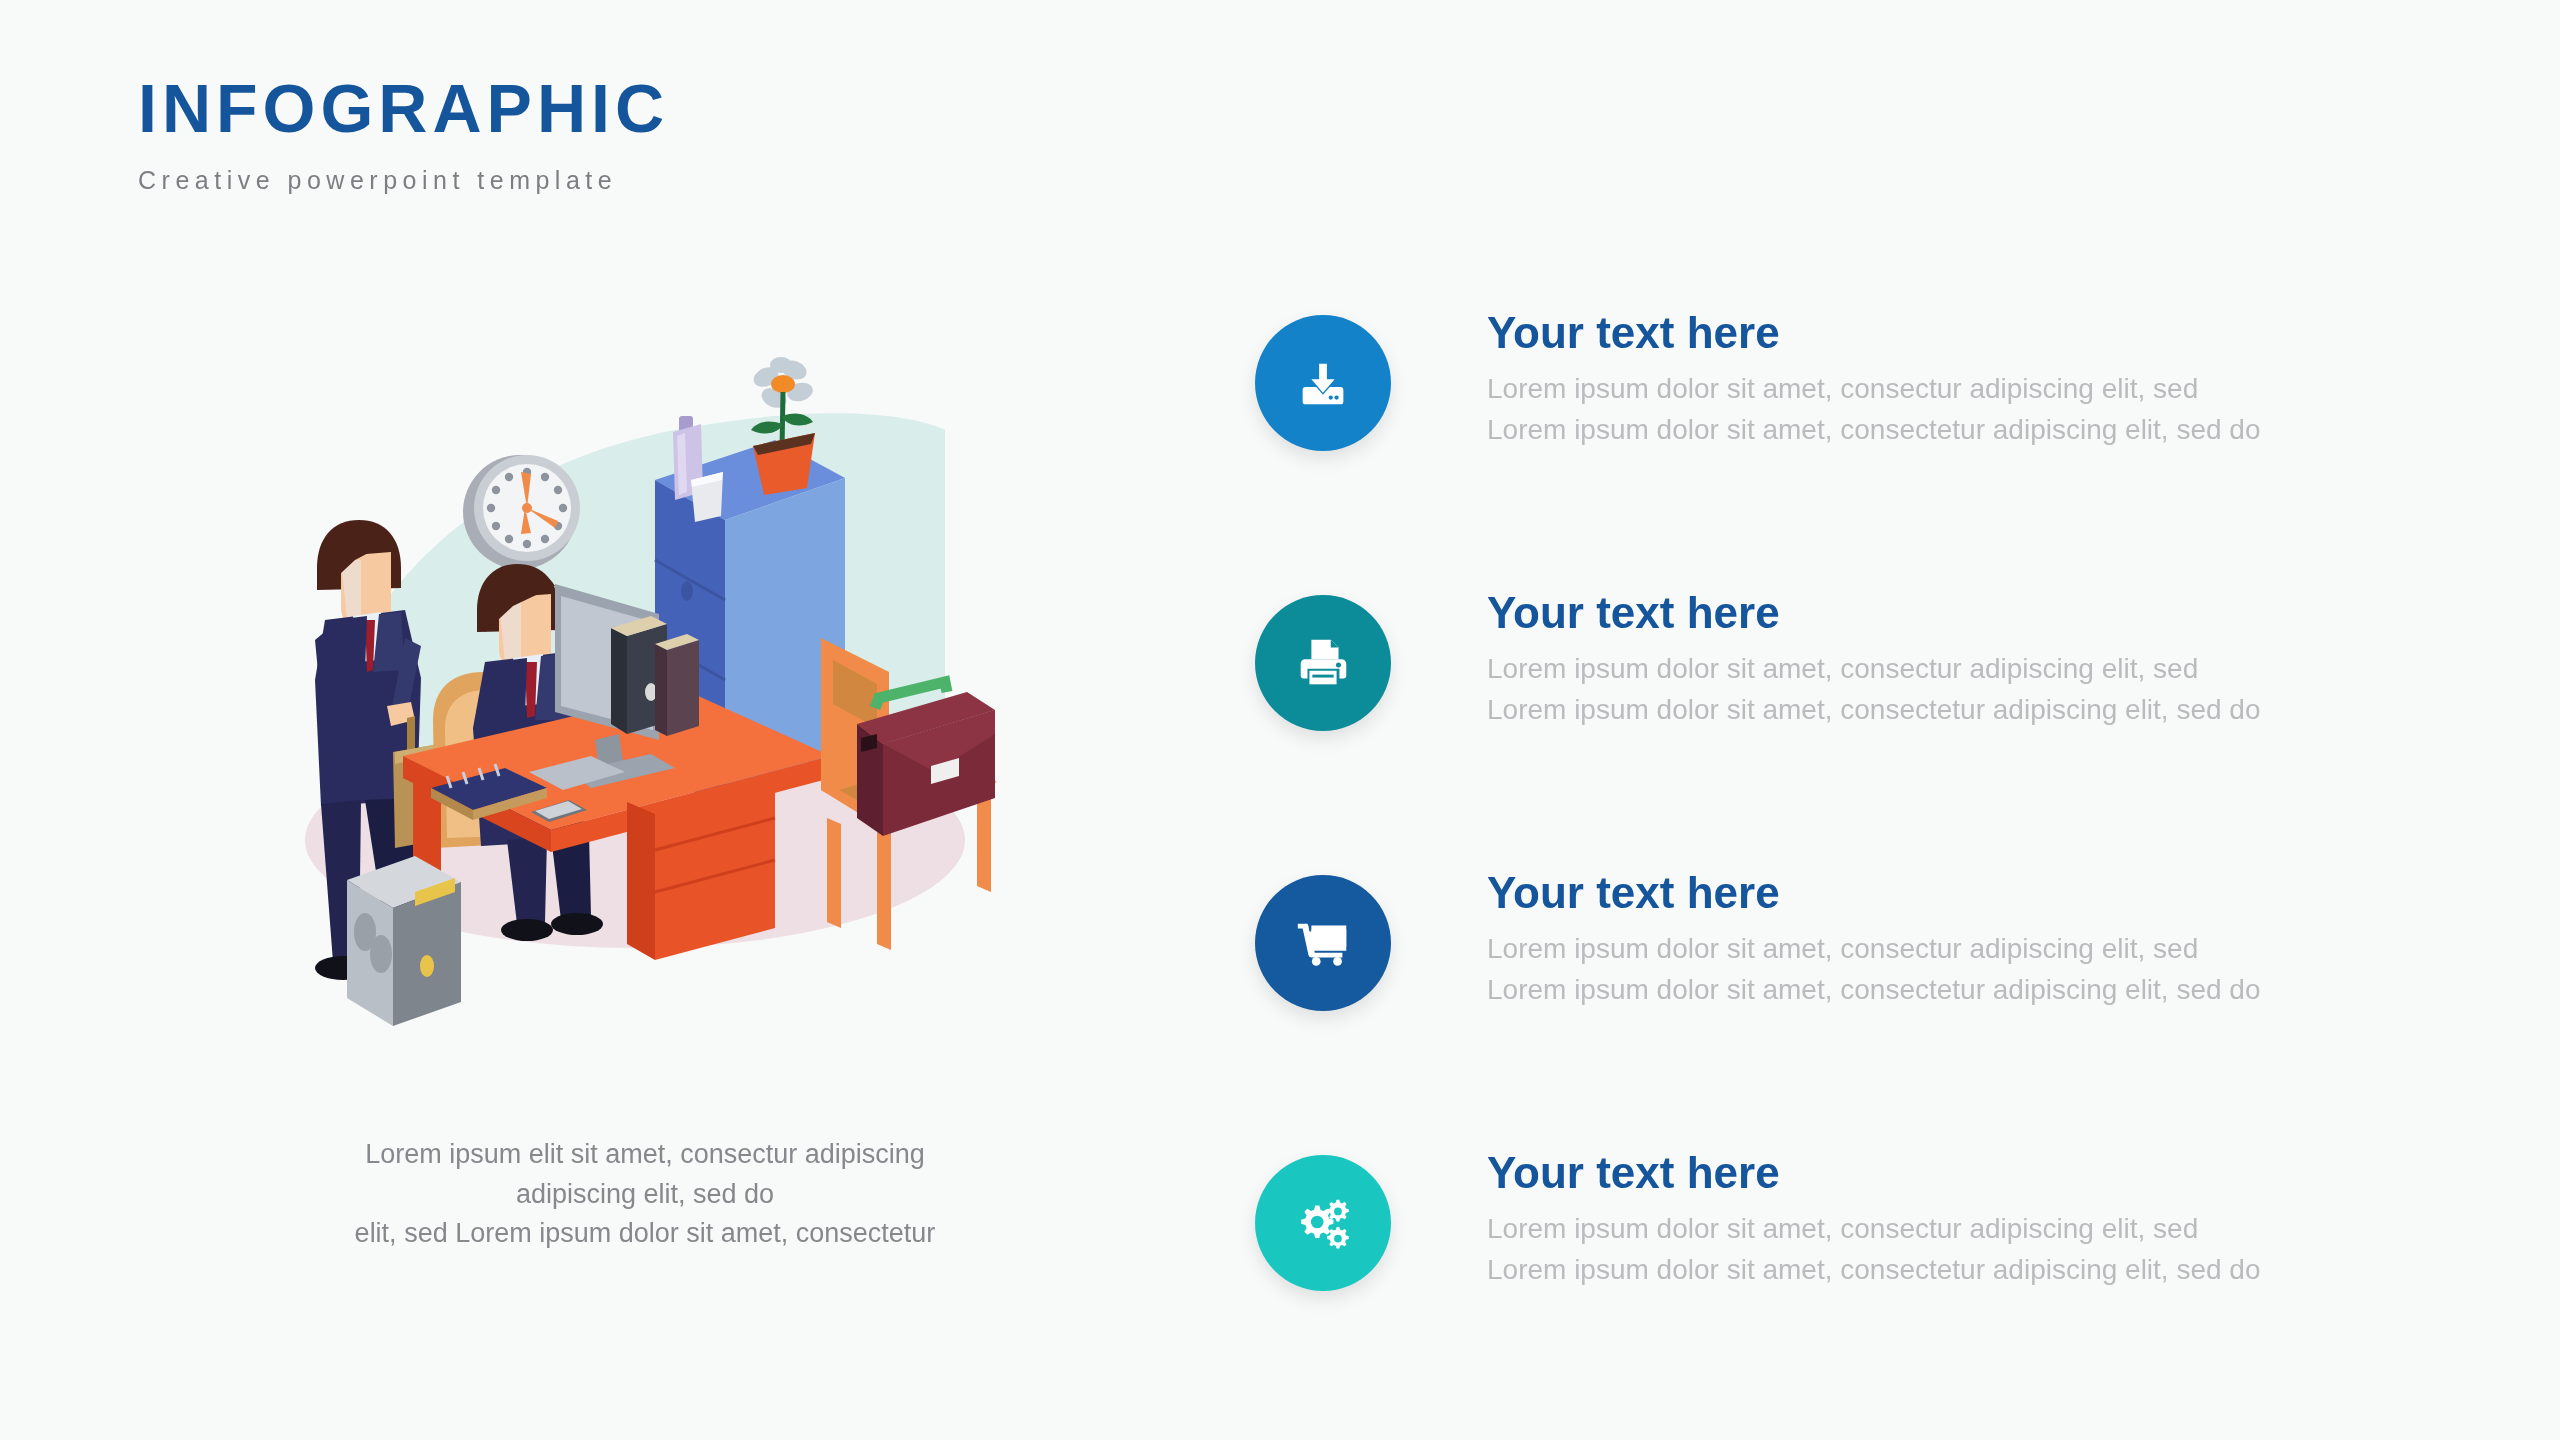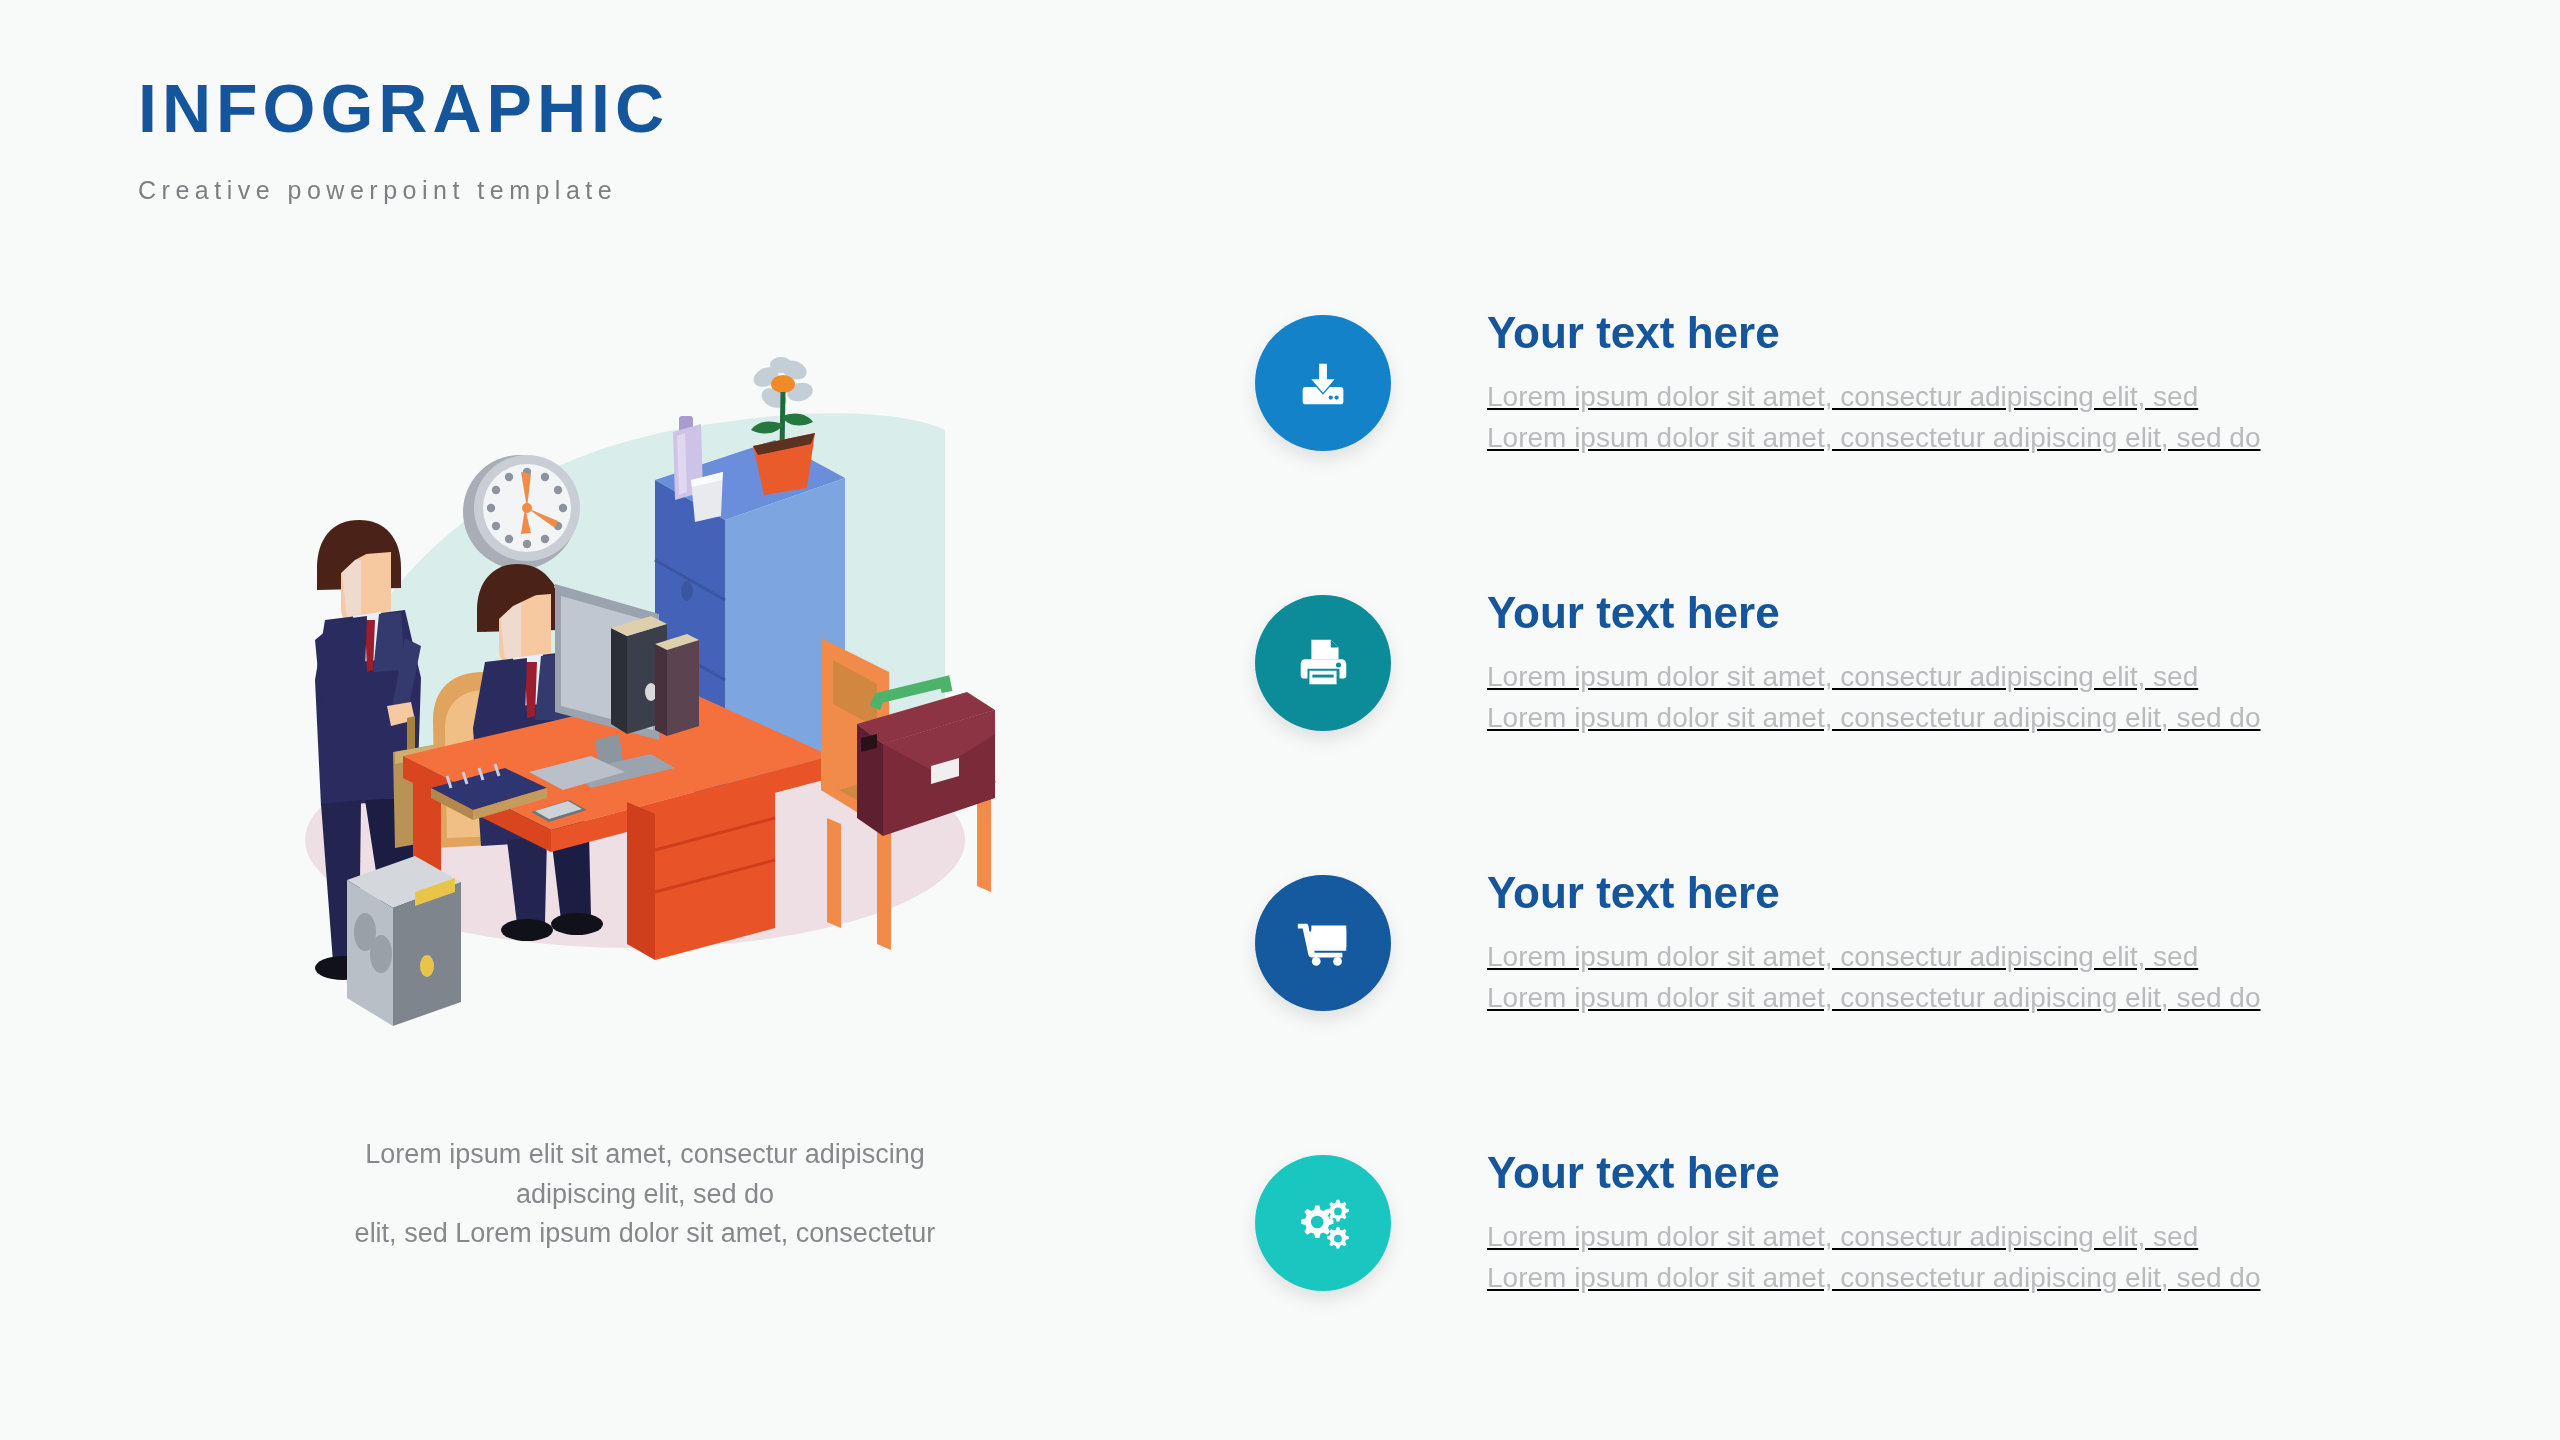--- a/index.html
+++ b/index.html
@@ -11,21 +11,21 @@
   }
   .canvas { position:relative; width:2240px; height:1440px; background:#f8f9f9; }
 
   
   .header { position:absolute; left:138px; top:74px; }
   .title {
     font-size:68px; font-weight:bold; color:#15559b;
     letter-spacing:5px; line-height:1.0;
   }
   .subtitle {
-    margin-top:34px;
+    margin-top:24px;
     font-size:25px; color:#7c7f82; letter-spacing:5.5px; font-weight:400;
   }
 
   
   .illustration { position:absolute; left:255px; top:320px; width:830px; height:730px; }
   .illustration svg { display:block; width:830px; height:730px; }
 
   
   .caption {
     position:absolute; left:245px; top:1135px; width:800px;
@@ -43,21 +43,21 @@
     display:flex; align-items:center; justify-content:center;
     box-shadow:0 8px 18px rgba(0,0,0,0.10);
   }
   .fcircle svg { width:62px; height:62px; fill:#ffffff; }
 
   .ftext { position:absolute; left:232px; top:-6px; width:990px; }
   .fheading {
     font-size:44px; font-weight:bold; color:#15559b; letter-spacing:0px;
     line-height:1.1;
   }
-  .fbody { margin-top:20px;text-decoration:underline; }
+  .fbody { margin-top:12px; }
   .fline {
     font-size:28px; color:#b9bbbd; line-height:1.45; letter-spacing:0px;
   }
 </style>
 </head>
 <body>
 
 <div class="canvas">
 
   <div class="header">

